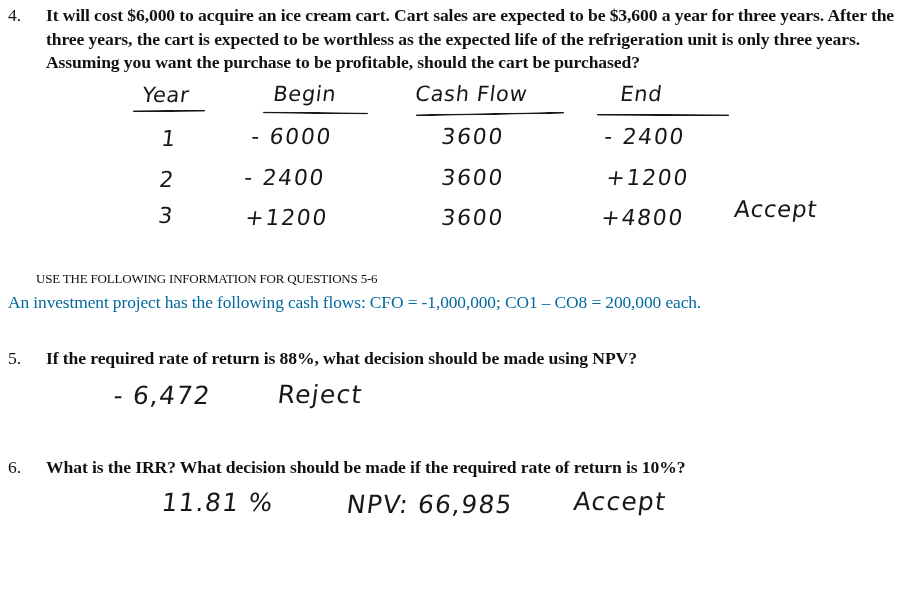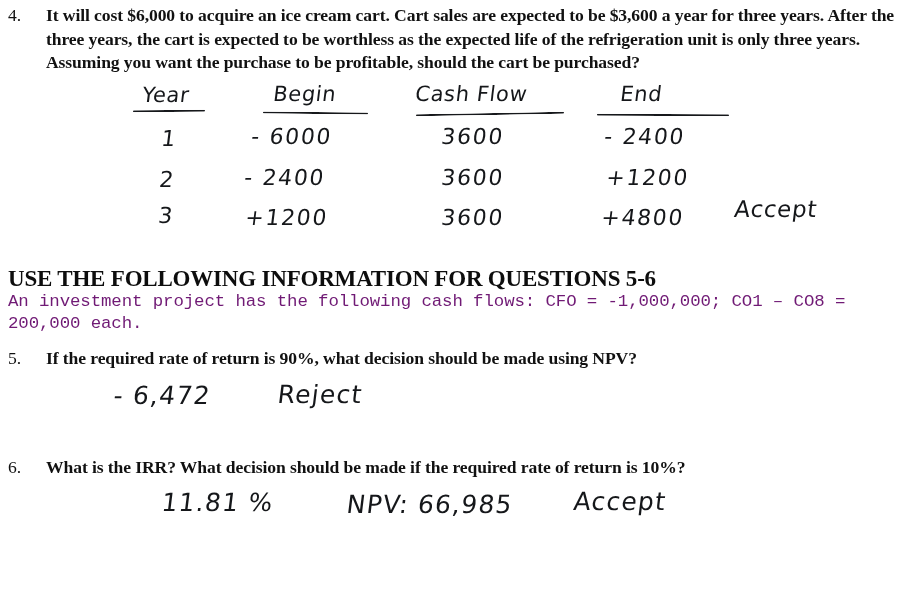--- a/index.html
+++ b/index.html
@@ -42,33 +42,34 @@
     text-align: left;
   }
   .q-body {
     flex: 1 1 auto;
     font-weight: bold;
   }
 
   .section-head {
     position: absolute;
     font-family: "Liberation Serif", serif;
-    font-weight: bold;
-    font-size: 23px;
+    font-weight: normal;
+    font-size: 13px;
     line-height: 22px;
     letter-spacing: -0.2px;
     color: #0d0d0d;
+    margin-left: 28px;
   }
   .section-sub {
     position: absolute;
-    font-family: Liberation Mono, monospace;
+    font-family: Liberation Serif, serif;
     font-size: 17.4px;
     line-height: 22px;
     letter-spacing: -0.1px;
-    color: #701a75;
+    color: #0369a1;
   }
 
   
   .hw {
     position: absolute;
     font-family: "DejaVu Sans", sans-serif;
     color: #15171a;
     font-weight: 400;
     white-space: nowrap;
   }
@@ -155,21 +156,21 @@
       <div class="hw hw-val hw-ink" style="left:600px; top:205px;">+4800</div>
       <div class="hw hw-word hw-ink" style="left:733px; top:196px;">Accept</div>
     </div>
   </div>
 
   <div class="section-head" style="left:8px; top:268px;">USE THE FOLLOWING INFORMATION FOR QUESTIONS 5-6</div>
   <div class="section-sub" style="left:8px; top:291px;">An investment project has the following cash flows:  CFO = -1,000,000; CO1 – CO8 = 200,000 each.</div>
 
   <div class="q-block printed" style="left:8px; top:347px; width:890px;">
     <div class="q-num">5.</div>
-    <div class="q-body">If the required rate of return is 90%, what decision should be made using NPV?</div>
+    <div class="q-body">If the required rate of return is 88%, what decision should be made using NPV?</div>
   </div>
 
   <div class="hw hw-ans hw-ink" style="left:112px; top:381px;">- 6,472</div>
   <div class="hw hw-ans hw-ink" style="left:276px; top:380px;">Reject</div>
 
   <div class="q-block printed" style="left:8px; top:456px; width:890px;">
     <div class="q-num">6.</div>
     <div class="q-body">What is the IRR?  What decision should be made if the required rate of return is 10%?</div>
   </div>
 

